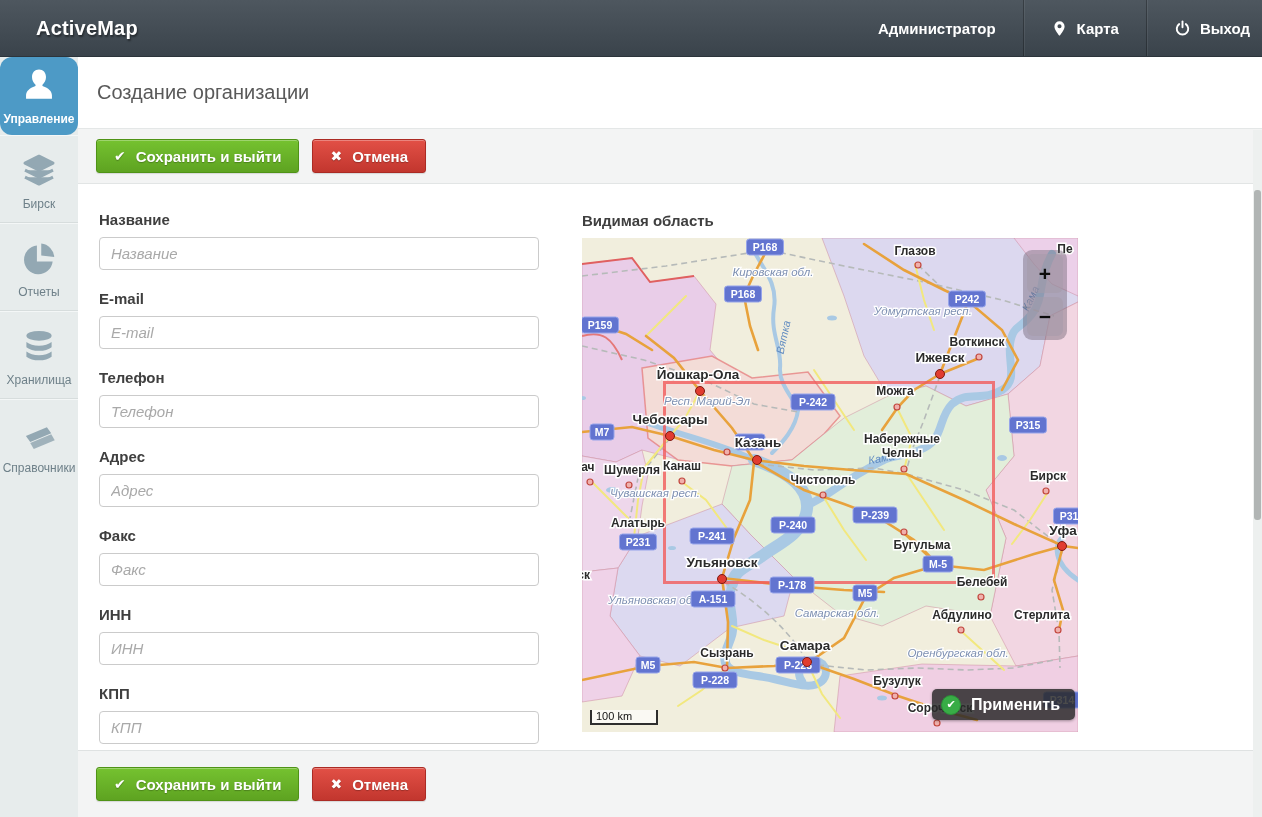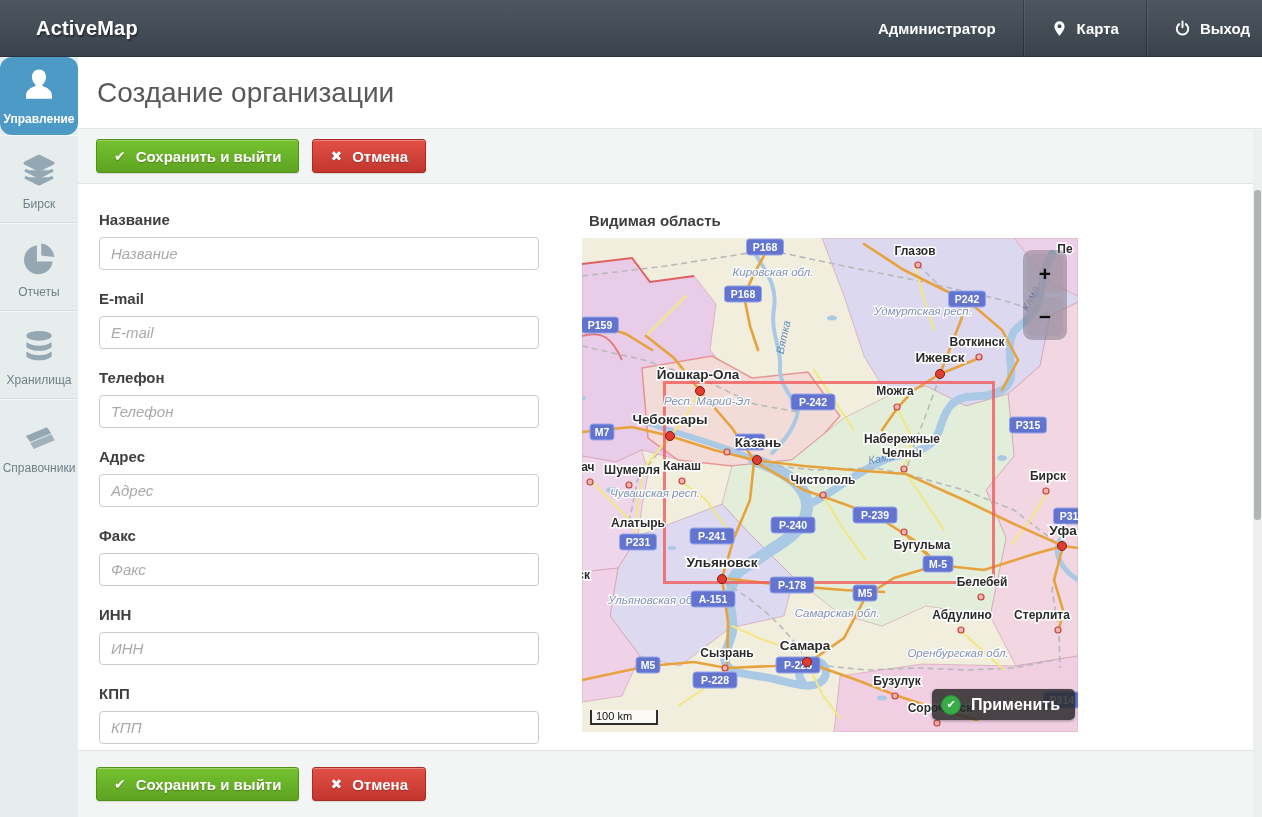--- a/index.html
+++ b/index.html
@@ -30,21 +30,21 @@
   .sb-item.active + .sb-item { border-top:none; }
   .sb-icon { display:block; height:42px; }
   .sb-icon svg { width:42px; height:42px; fill:#93a8b3; }
   .sb-item.active .sb-icon svg { fill:#ffffff; }
   .sb-label { display:block; margin-top:5px; font-size:12px; color:#6e8089; }
   .sb-item.active .sb-label { color:#fff; font-weight:bold; }
 
   
   .main { position:absolute; left:78px; top:57px; right:0; bottom:0; background:#fff; }
   .titlebar { height:72px; border-bottom:1px solid #e4e7e7; background:#fff; }
-  .titlebar h1 { font-size:28px; font-weight:normal; color:#595959;
+  .titlebar h1 { font-size:20px; font-weight:normal; color:#595959;
     line-height:71px; padding-left:19px; }
   .toolbar { background:#f3f4f4; height:55px; display:flex; align-items:center;
     gap:13px; padding-left:18px; border-bottom:1px solid #e2e5e5; }
   .toolbar.bottom { position:absolute; left:0; right:0; bottom:0; height:67px;
     border-bottom:none; border-top:1px solid #dfe2e2; }
   .btn { display:inline-flex; align-items:center; gap:10px; height:34px; padding:0 17px;
     border-radius:3px; color:#fff; font-size:15px; font-weight:bold; cursor:pointer;
     font-family:inherit; text-shadow:0 1px 1px rgba(0,0,0,.25);
     box-shadow:inset 0 1px 0 rgba(255,255,255,.3), 0 1px 1px rgba(0,0,0,.12); }
   .btn .bicon { font-size:14px; text-shadow:0 1px 1px rgba(0,0,0,.3); }
@@ -58,21 +58,21 @@
   .form-col { width:440px; }
   .field { margin-bottom:20px; }
   .field label { display:block; font-size:15px; font-weight:bold; color:#3f3f3f;
     margin-bottom:9px; }
   .field input { width:100%; height:33px; border:1px solid #cbcbcb; border-radius:4px;
     padding:0 11px; font-size:15px; font-style:italic; color:#555;
     font-family:inherit; background:#fff; outline:none; }
   .field input::placeholder { color:#a9a9a9; font-style:italic; }
 
   .map-col { margin-left:43px; width:496px; }
-  .map-label { font-size:15px; font-weight:bold; color:#3f3f3f; margin:1px 7px 9px; }
+  .map-label { font-size:15px; font-weight:bold; color:#3f3f3f; margin:1px 0 9px; }
   .map-box { position:relative; width:496px; height:494px; overflow:hidden;
     background:#f1eedd; cursor:crosshair; }
   .map-box svg.mapart { position:absolute; left:0; top:0; }
 
   .zoomctl { position:absolute; top:12px; right:11px; width:44px; height:90px;
     background:rgba(104,92,110,.42); border-radius:9px; padding:4px;
     display:flex; flex-direction:column; gap:4px; z-index:5; }
   .zbtn { flex:1; background:rgba(165,155,170,.55); border-radius:6px; display:flex;
     align-items:center; justify-content:center; font-size:21px; font-weight:bold;
     color:#0c0c0c; cursor:pointer; line-height:1; }

